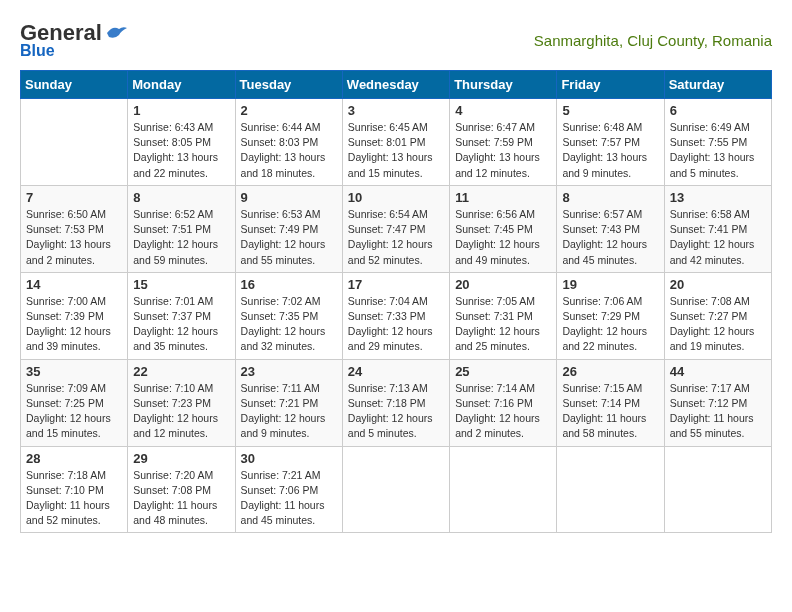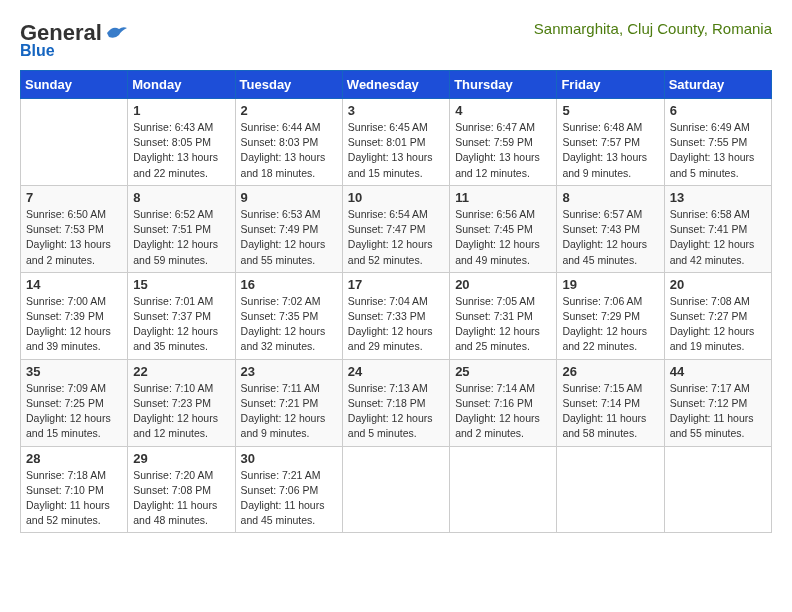--- a/index.html
+++ b/index.html
@@ -6,21 +6,21 @@
     body {
       font-family: Arial, sans-serif;
       background: #fff;
       width: 792px;
       min-height: 612px;
       padding: 20px;
     }
     .header {
       display: flex;
       justify-content: space-between;
-      align-items: flex-start;
+      align-items: center;
       margin-bottom: 10px;
     }
     .logo {
       display: flex;
       flex-direction: column;
       align-items: flex-start;
     }
     .logo-line1 { display: flex; align-items: center; gap: 3px; }
     .title-block { text-align: right; }
     .month-title {
@@ -31,21 +31,21 @@
     .subtitle {
       font-size: 15px;
       color: #4d7c0f;
     }
     .calendar {
       width: 100%;
       border-collapse: collapse;
       border: 1px solid #bbb;
     }
     .calendar th {
-      background: #1d4ed8;
+      background: #0369a1;
       color: #fff;
       font-size: 13px;
       font-weight: bold;
       padding: 6px 4px;
       text-align: left;
       border: 1px solid #1565c0;
     }
     .calendar td {
       vertical-align: top;
       border: 1px solid #ccc;

